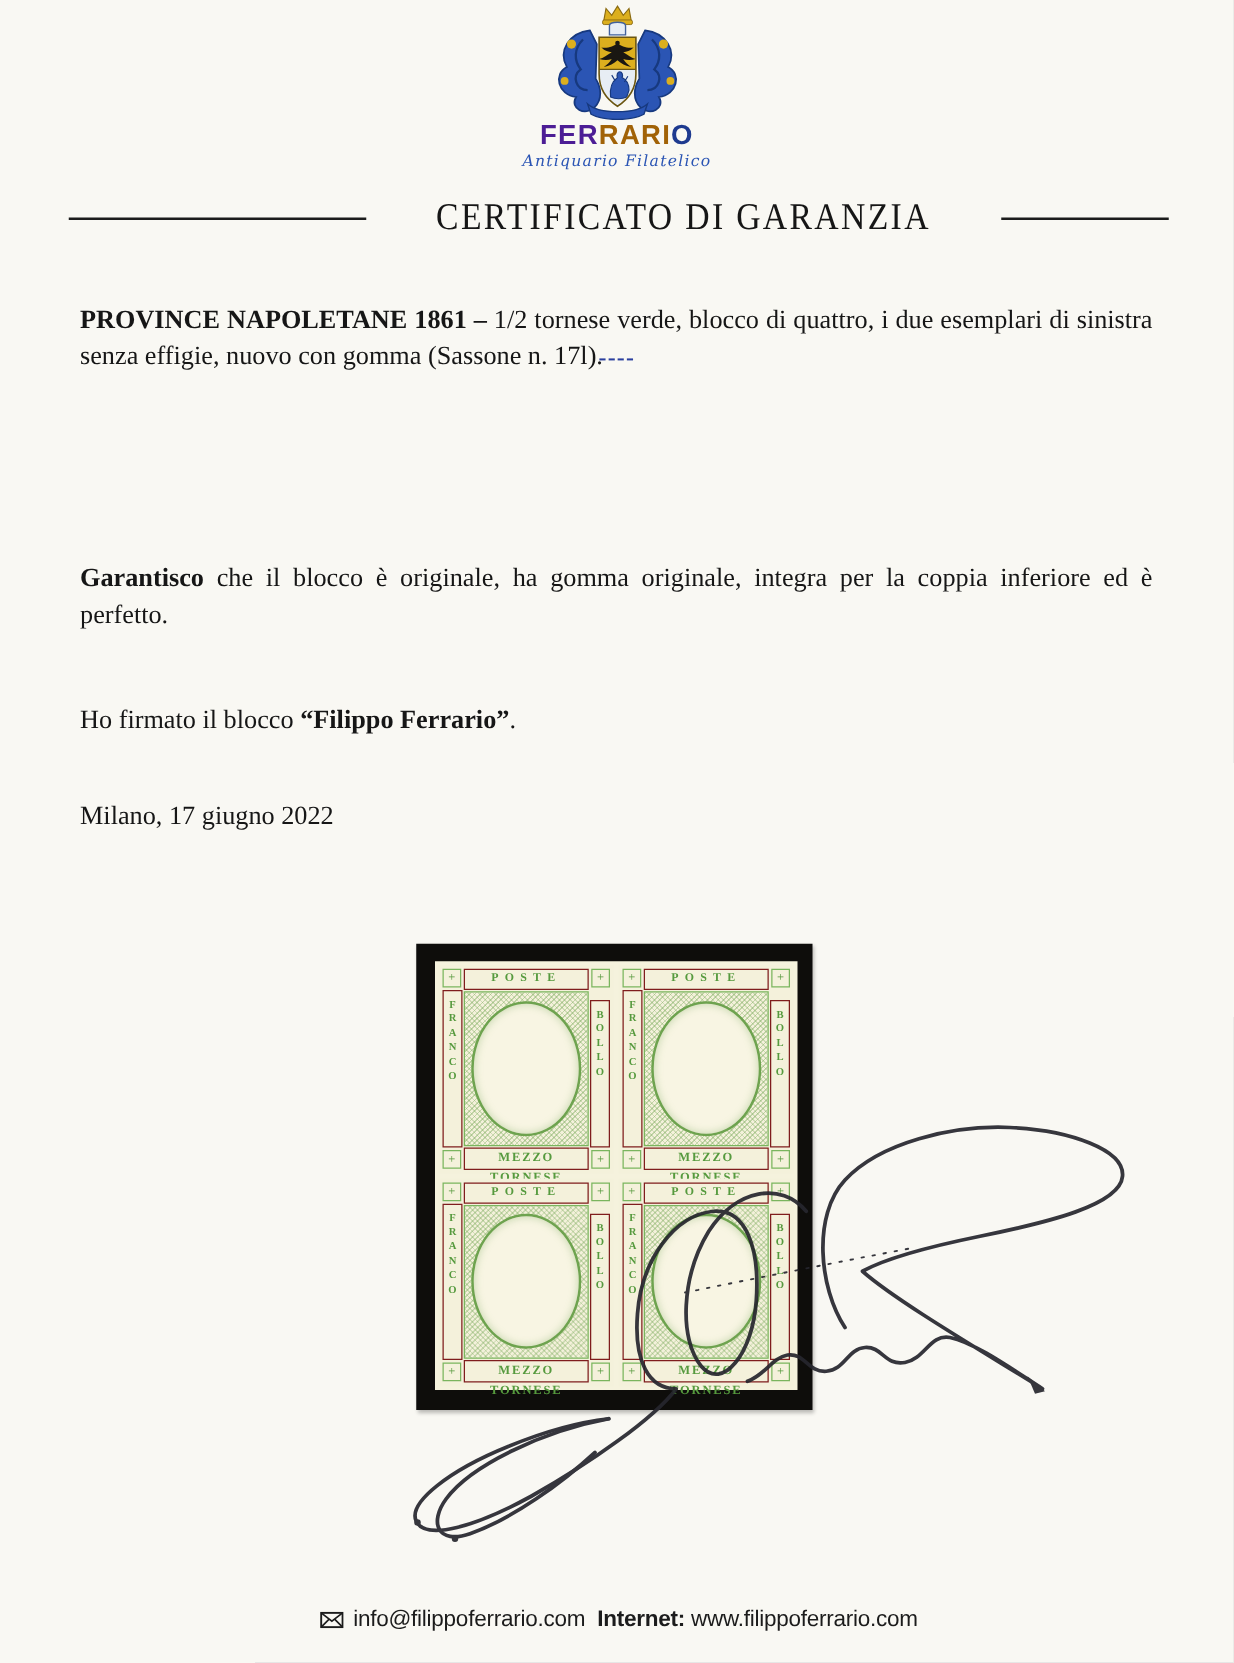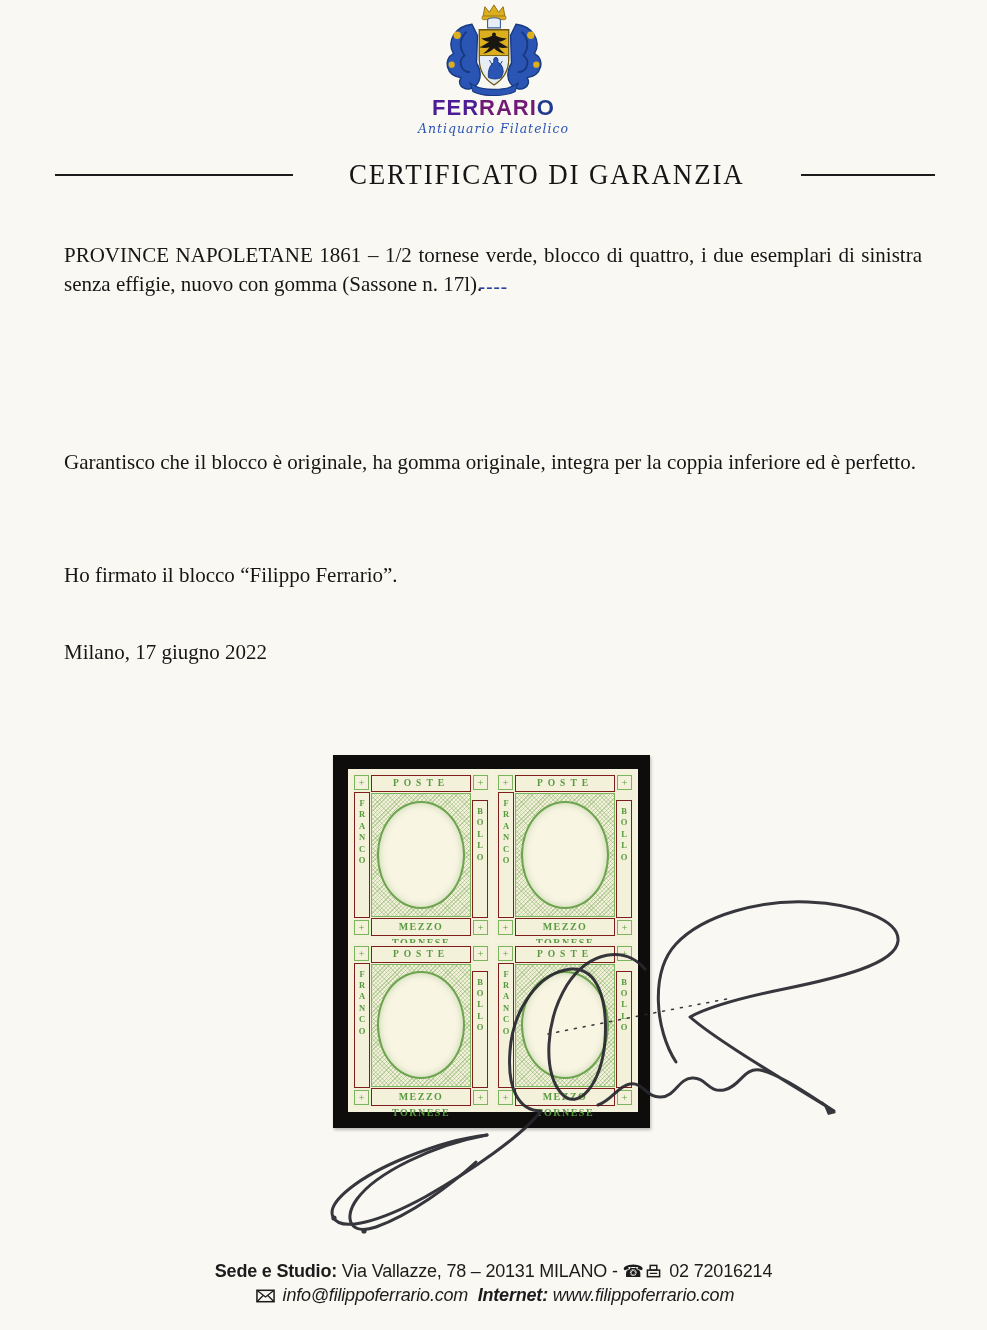--- a/index.html
+++ b/index.html
@@ -25,21 +25,21 @@
   
   .para{position:absolute;left:64px;width:858px;font-size:21px;line-height:29px;
         text-align:justify;text-align-last:left;}
   .p1{top:220px;}
   .divider{position:absolute;top:276px;left:0;width:100%;text-align:center;
            color:#2a3f9e;font-weight:bold;font-size:19px;letter-spacing:1px;}
   .p2{top:351px;}
   .p3{top:427px;}
   .p4{top:540px;}
   .dateline{top:617px;}
-  b.lead{font-weight:normal;}
+  b.lead{font-weight:bold;}
 
   
   .stampblock{position:absolute;left:333px;top:755px;width:317px;height:373px;
               background:#0e0d0b;box-sizing:border-box;padding:14px 12px 16px 15px;
               box-shadow:1px 2px 3px rgba(0,0,0,.25);}
   .stampsheet{width:100%;height:100%;background:#f5f2dd;display:grid;box-sizing:border-box;
               grid-template-columns:1fr 1fr;grid-template-rows:1fr 1fr;gap:4px;padding:3px;}
   .stamp{position:relative;background:#f4f1db;}
   .stamp .band{position:absolute;border:1px solid #7f1d1d;color:#569a3e;
                font-family:"Liberation Serif",serif;box-sizing:border-box;}
@@ -63,21 +63,21 @@
         width:84px;height:104px;border-radius:50%;background:#f8f5e3;
         border:2px solid #6ea34f;box-shadow:inset 0 0 7px rgba(110,163,79,.4);}
 
   
   .signature{position:absolute;left:0;top:0;width:987px;height:1330px;z-index:6;pointer-events:none;}
 
   
   .footer{position:absolute;left:0;width:100%;text-align:center;
           font-family:"Liberation Sans",sans-serif;font-size:18px;color:#1c1c1c;
           letter-spacing:-0.2px;}
-  .f1{top:1261px;} .f2{top:1285px;font-style:italic;}
+  .f1{top:1261px;} .f2{top:1285px;}
   .footer b{font-weight:bold;}
   .glyph{font-family:"DejaVu Sans",sans-serif;font-size:17px;}
   .icon-svg{vertical-align:-2px;margin:0 3px;}
 </style>
 </head>
 <body>
 
 <div class="page">
 
   <div class="logo">
@@ -115,21 +115,21 @@
         <circle cx="60" cy="33" r="2" fill="#1a1712"></circle>
 
         <path clip-path="url(#shieldclip)" d="M54 80 C53 72 56 66 60 63 C59 61 60 58 62 58 C64 58 65 61 64 63 C68 65 70 69 70 74 L68 80 C64 82 58 82 54 80 Z M58 66 L55 61 M66 67 L69 62" stroke="#17397f" stroke-width="1" fill="#2b55b4"></path>
         <path d="M44 28 H76 V60 C76 74 68 83 60 88 C52 83 44 74 44 60 Z" fill="none" stroke="#6b5612" stroke-width="1.4"></path>
         <line x1="44" y1="56" x2="76" y2="56" stroke="#6b5612" stroke-width="1"></line>
       </g>
 
       <path d="M34 86 C44 95 76 95 86 86 L83 95 C72 101 48 101 37 95 Z" stroke="#17397f" stroke-width="1.2" fill="#2b55b4"></path>
     </svg>
     <div class="brand">
-      <span style="color:#4c1d95">FER</span><span style="color:#701a75">RARI</span><span style="color:#1e3a8f">O</span>
+      <span style="color:#4c1d95">FER</span><span style="color:#a16207">RARI</span><span style="color:#1e3a8f">O</span>
     </div>
     <div class="tagline">Antiquario Filatelico</div>
   </div>
 
   <div class="titlebar">
     <div class="rule left"></div>
     <div class="title">CERTIFICATO DI GARANZIA</div>
     <div class="rule right"></div>
   </div>
 
@@ -237,30 +237,20 @@
                C812 1097 780 1074 760 1070 C744 1067 740 1087 724 1090
                C708 1093 706 1077 692 1078 C678 1079 676 1096 661 1097
                C646 1098 644 1082 630 1084 C618 1086 612 1100 598 1105" stroke="#26262e"></path>
       <path stroke-width="1.5" stroke-dasharray="2 7" d="M548 1034 C608 1022 668 1010 732 998" stroke="#26262e"></path>
       <circle cx="334" cy="1218" r="2.6" stroke="none" fill="#26262e"></circle>
       <circle cx="364" cy="1231" r="2.6" stroke="none" fill="#26262e"></circle>
       <path d="M836 1113 L822 1101 L828 1115 Z" stroke="none" fill="#26262e"></path>
     </g>
   </svg>
 
-  <div class="footer f1">
-    <b>Sede e Studio:</b>
-    <span>Via Vallazze, 78 – 20131 MILANO -</span>
-    <span class="glyph">☎</span><svg class="icon-svg" width="15" height="15" viewBox="0 0 16 16">
-      <rect x="1.5" y="6.5" width="13" height="7" fill="none" stroke="#1c1c1c" stroke-width="1.6"></rect>
-      <rect x="4.5" y="1.5" width="7" height="5" fill="none" stroke="#1c1c1c" stroke-width="1.6"></rect>
-      <line x1="4" y1="10" x2="12" y2="10" stroke="#1c1c1c" stroke-width="1.3"></line>
-      </svg>
-    <span>02 72016214</span>
-  </div>
   <div class="footer f2">
     <svg class="icon-svg" width="19" height="14" viewBox="0 0 20 14">
       <rect x="1" y="1" width="18" height="12" fill="none" stroke="#1c1c1c" stroke-width="1.6"></rect>
       <path d="M1 1 L10 8 L19 1 M1 13 L7.5 6.5 M19 13 L12.5 6.5" fill="none" stroke="#1c1c1c" stroke-width="1.4"></path>
       </svg>
     <span>info@filippoferrario.com</span>&nbsp;
     <b>Internet:</b>
     <span>www.filippoferrario.com</span>
   </div>
 

